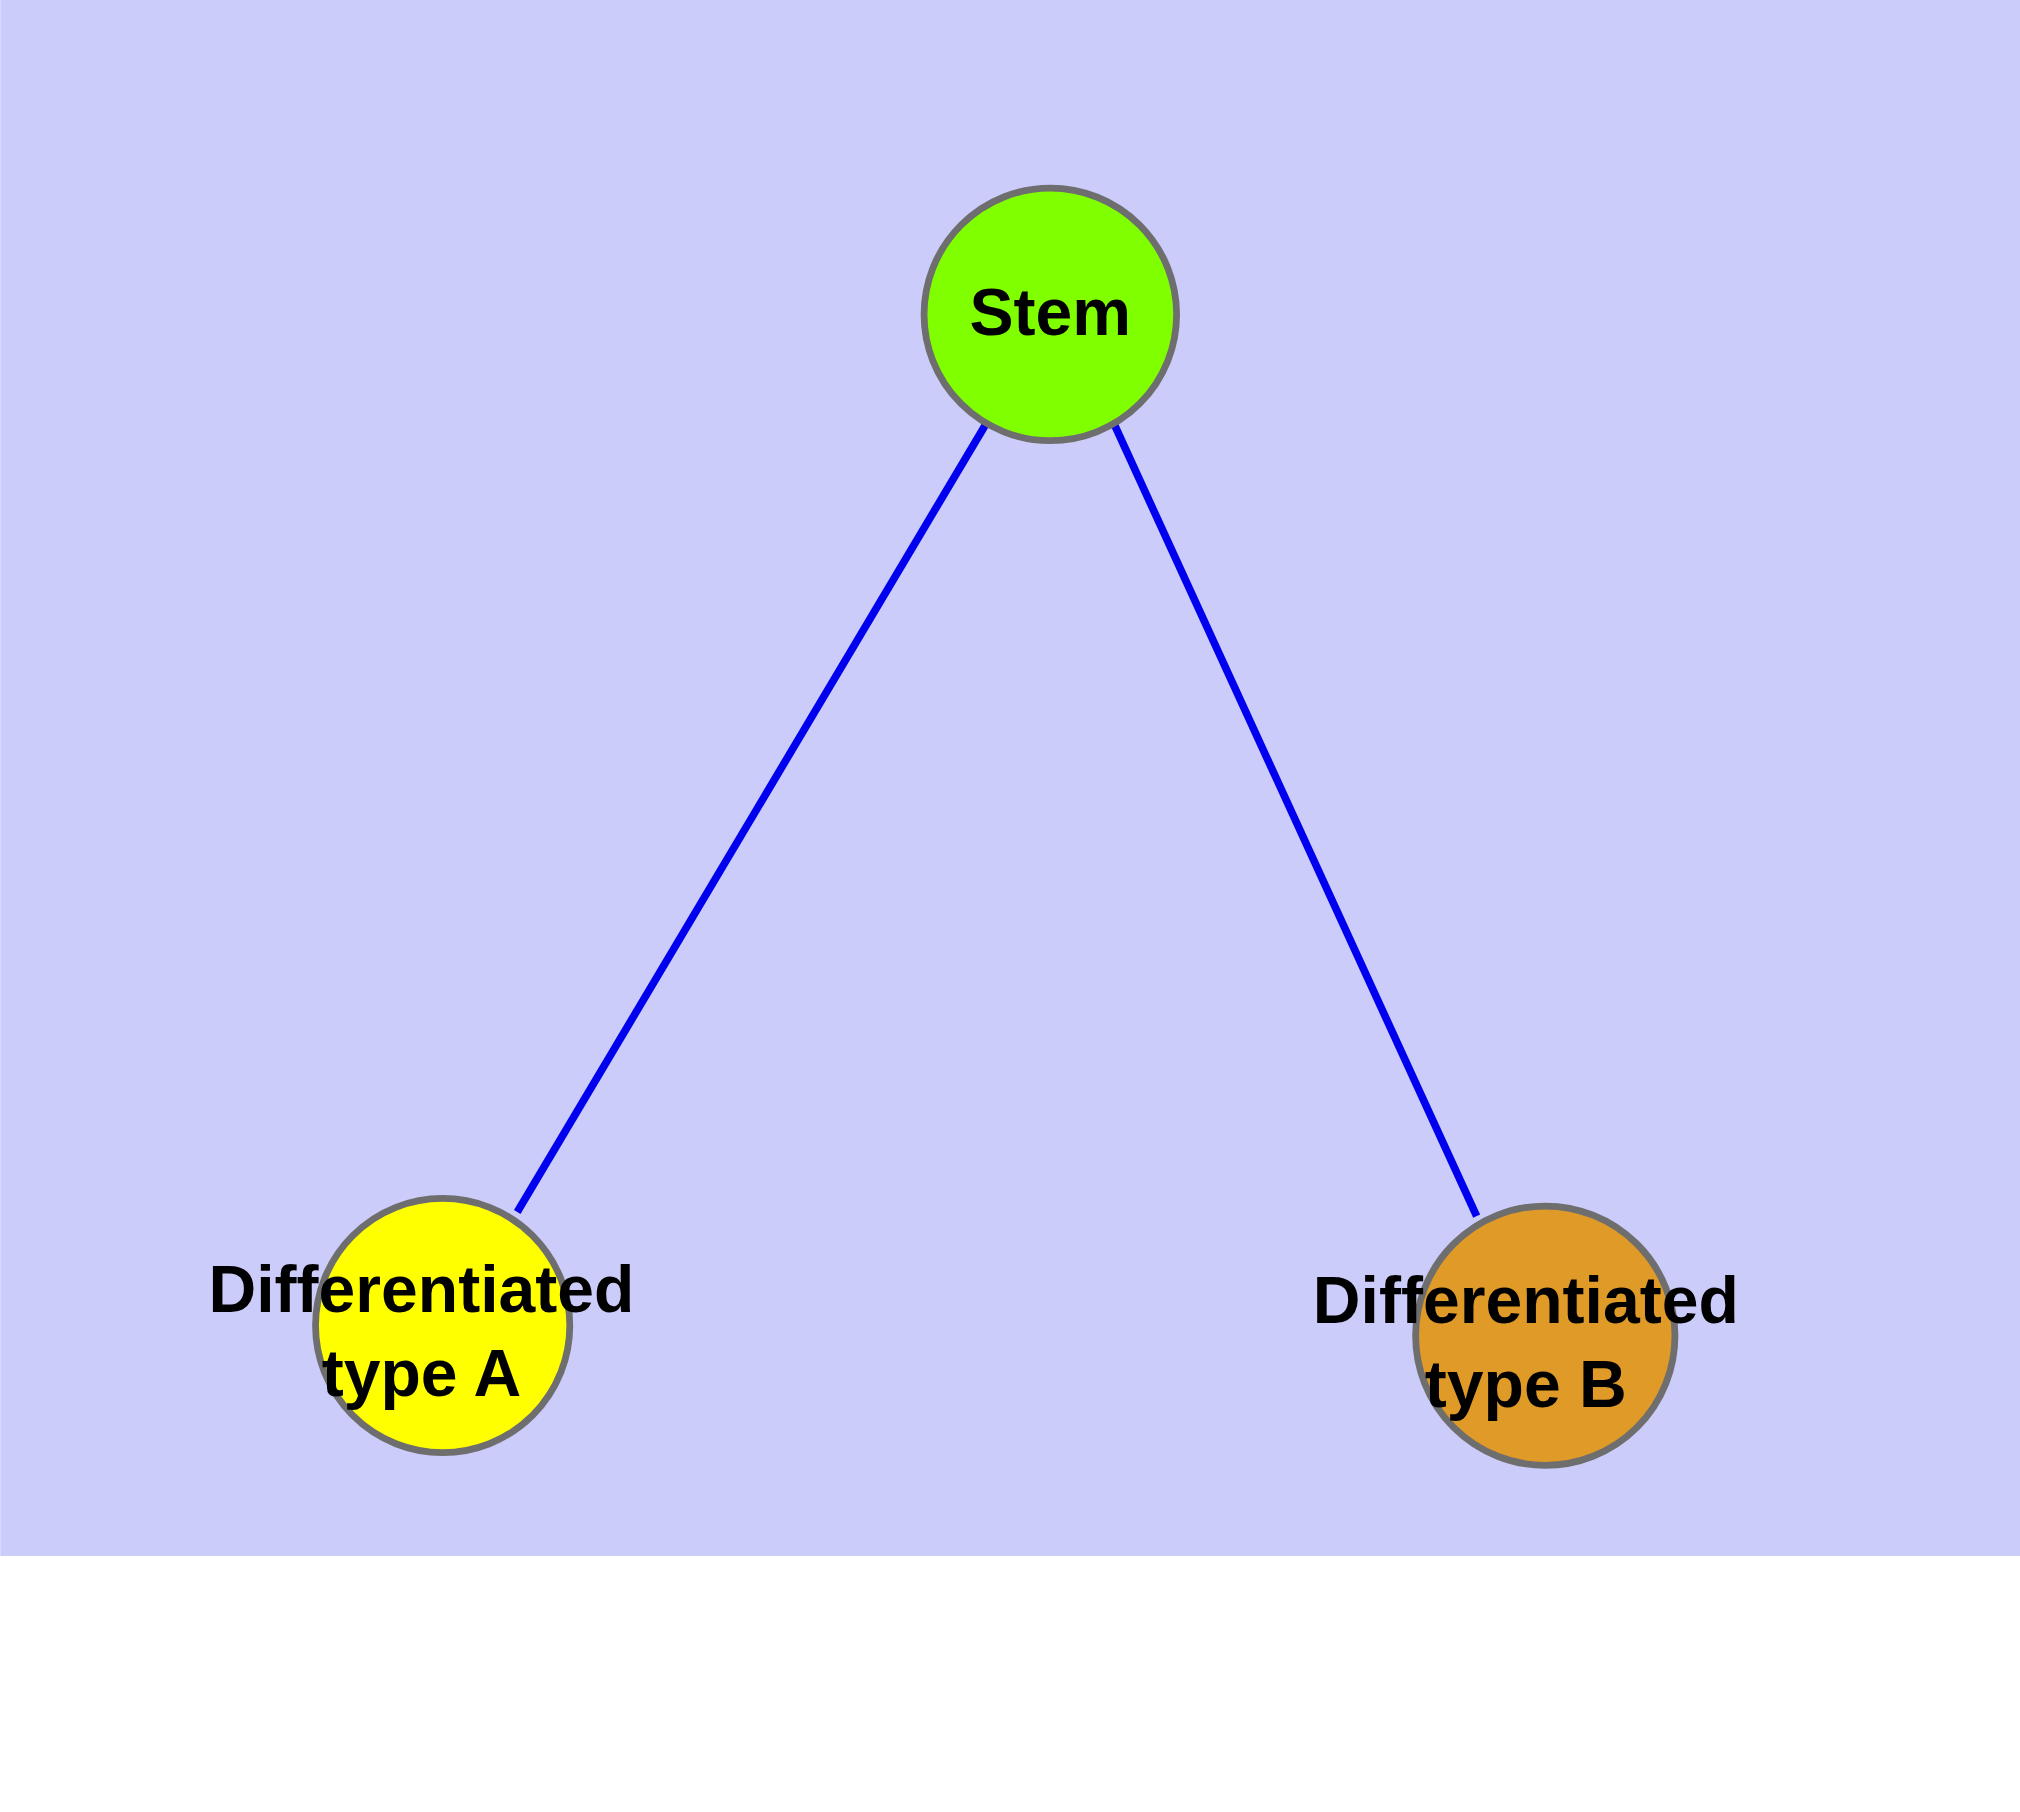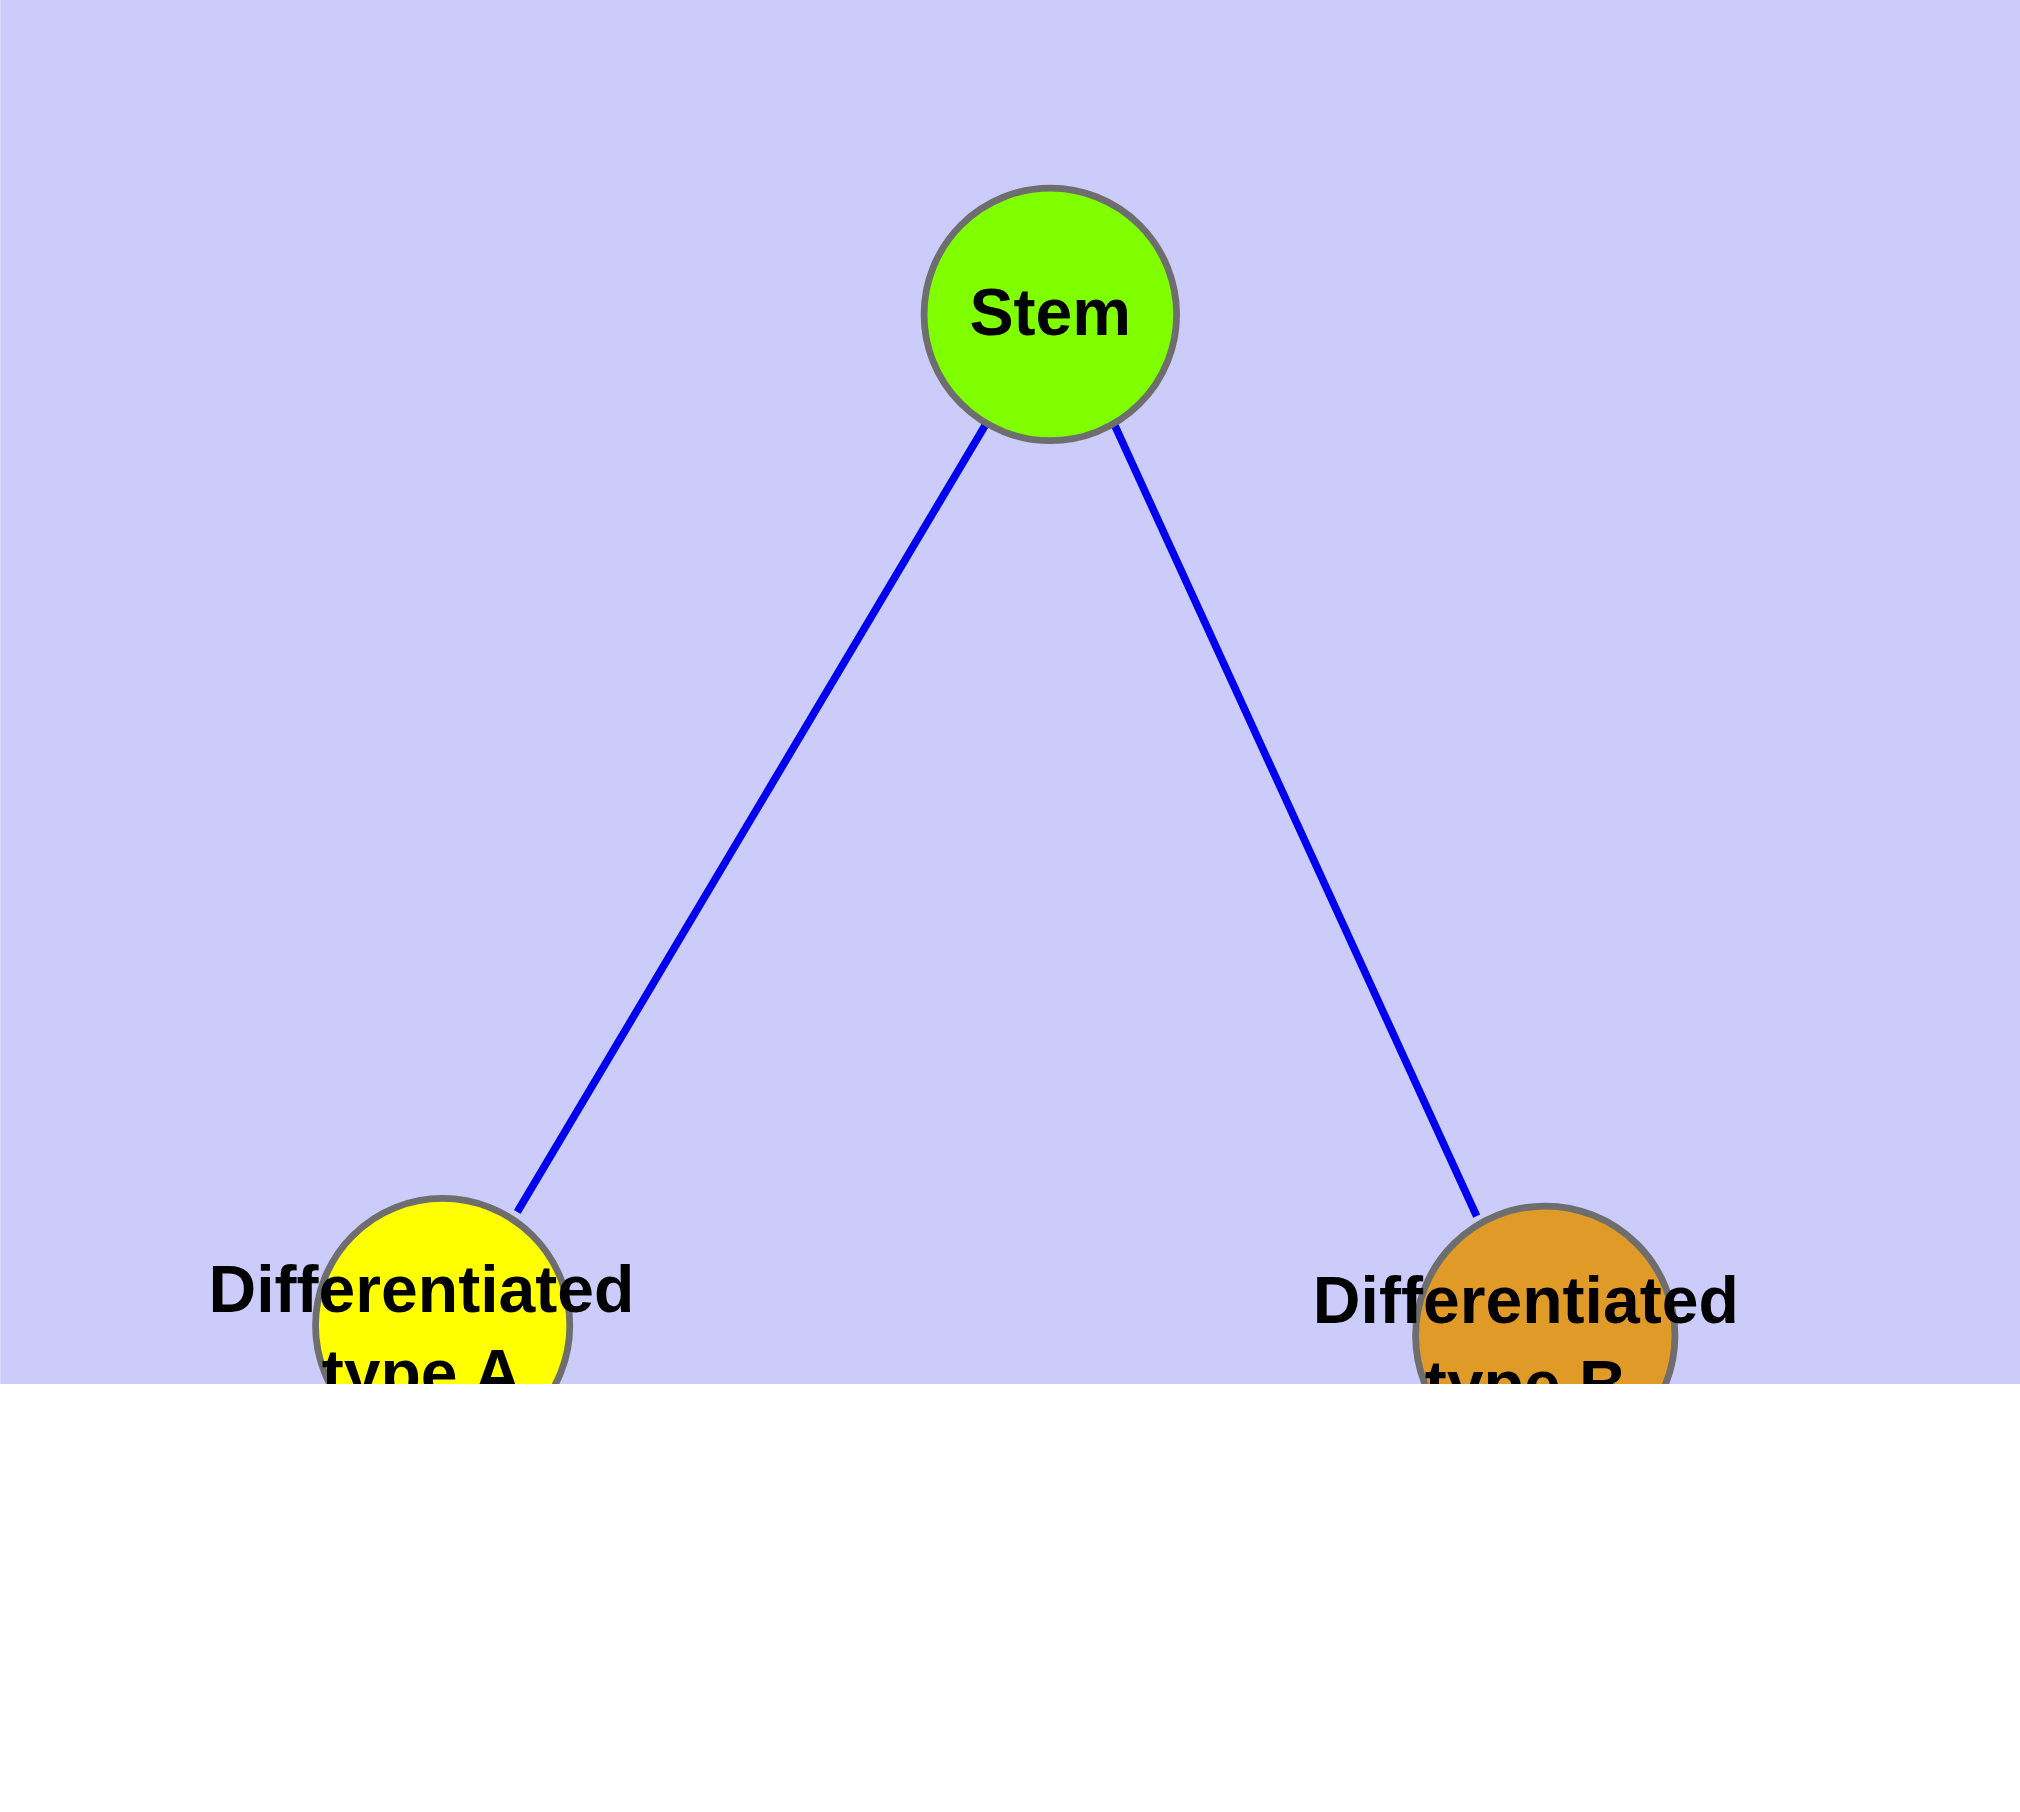--- a/index.html
+++ b/index.html
@@ -3,21 +3,21 @@
 <meta charset="utf-8">
 <style>
   html, body {
     margin: 0;
     padding: 0;
     background: #ffffff;
   }
   #graph-canvas {
     position: relative;
     width: 2021px;
-    height: 1384px;
+    height: 1556px;
     overflow: hidden;
     font-family: "Liberation Sans", sans-serif;
   }
   #graph-svg {
     position: absolute;
     top: 0;
     left: 0;
     width: 2021px;
     height: 1812px;
     display: block;

